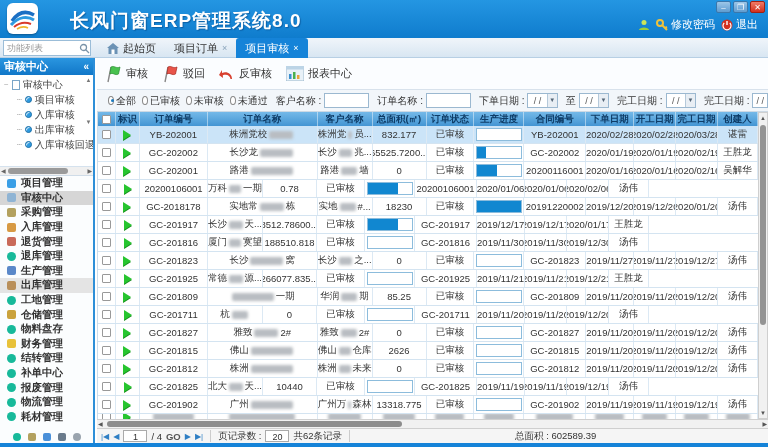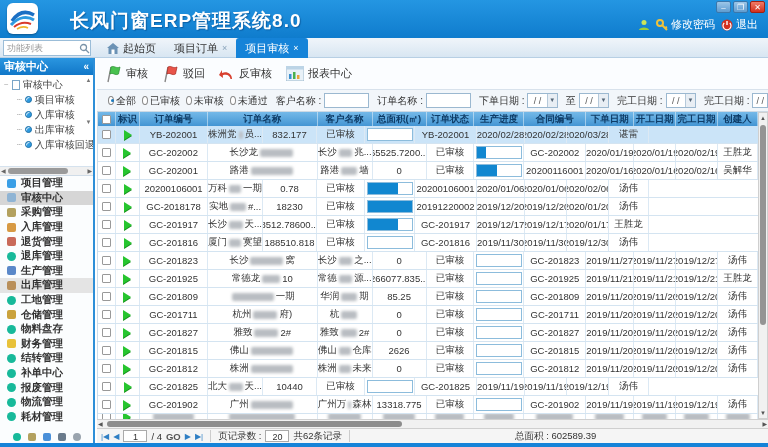--- a/index.html
+++ b/index.html
@@ -410,20 +410,21 @@
         </div>
       <div id="gbody">
           <div class="grow sel">
             <div class="c" style="width:18px">
               <span class="cb"></span>
             </div>
             <div class="c" style="width:24px">
               <span class="tri"></span>
             </div>
             <div class="c" style="width:68px">YB-202001</div>
+            <div class="c" style="width:110px">株洲党校<span class="smudge" style="width:24px"></span></div>
             <div class="c" style="width:55px">株洲党<span class="smudge" style="width:16px"></span>员...</div>
             <div class="c" style="width:54px">832.177</div>
             <div class="c" style="width:48px">已审核</div>
             <div class="c" style="width:50px">
               <span class="pbox">
                 <span class="pfill" style="width:0%;display:block"></span>
               </span>
             </div>
             <div class="c" style="width:62px">YB-202001</div>
             <div class="c" style="width:48px">2020/02/28</div>
@@ -500,20 +501,21 @@
             <div class="c" style="width:40px">汤伟</div>
           </div>
           <div class="grow">
             <div class="c" style="width:18px">
               <span class="cb"></span>
             </div>
             <div class="c" style="width:24px">
               <span class="tri"></span>
             </div>
             <div class="c" style="width:68px">GC-2018178</div>
+            <div class="c" style="width:110px">实地常<span class="smudge" style="width:24px"></span>栋</div>
             <div class="c" style="width:55px">实地<span class="smudge" style="width:16px"></span>#...</div>
             <div class="c" style="width:54px">18230</div>
             <div class="c" style="width:48px">已审核</div>
             <div class="c" style="width:50px">
               <span class="pbox">
                 <span class="pfill" style="width:100%;display:block"></span>
               </span>
             </div>
             <div class="c" style="width:62px">20191220002</div>
             <div class="c" style="width:48px">2019/12/20</div>
@@ -589,21 +591,20 @@
             <div class="c" style="width:40px">汤伟</div>
           </div>
           <div class="grow">
             <div class="c" style="width:18px">
               <span class="cb"></span>
             </div>
             <div class="c" style="width:24px">
               <span class="tri"></span>
             </div>
             <div class="c" style="width:68px">GC-201925</div>
-            <div class="c" style="width:110px">常德龙<span class="smudge" style="width:18px"></span>10</div>
             <div class="c" style="width:55px">常德<span class="smudge" style="width:16px"></span>源...</div>
             <div class="c" style="width:54px">266077.835...</div>
             <div class="c" style="width:48px">已审核</div>
             <div class="c" style="width:50px">
               <span class="pbox">
                 <span class="pfill" style="width:0%;display:block"></span>
               </span>
             </div>
             <div class="c" style="width:62px">GC-201925</div>
             <div class="c" style="width:48px">2019/11/21</div>
@@ -635,21 +636,20 @@
             <div class="c" style="width:40px">汤伟</div>
           </div>
           <div class="grow">
             <div class="c" style="width:18px">
               <span class="cb"></span>
             </div>
             <div class="c" style="width:24px">
               <span class="tri"></span>
             </div>
             <div class="c" style="width:68px">GC-201711</div>
-            <div class="c" style="width:110px">杭州<span class="smudge" style="width:24px"></span>府)</div>
             <div class="c" style="width:55px">杭<span class="smudge" style="width:16px"></span></div>
             <div class="c" style="width:54px">0</div>
             <div class="c" style="width:48px">已审核</div>
             <div class="c" style="width:50px">
               <span class="pbox">
                 <span class="pfill" style="width:0%;display:block"></span>
               </span>
             </div>
             <div class="c" style="width:62px">GC-201711</div>
             <div class="c" style="width:48px">2019/11/20</div>

